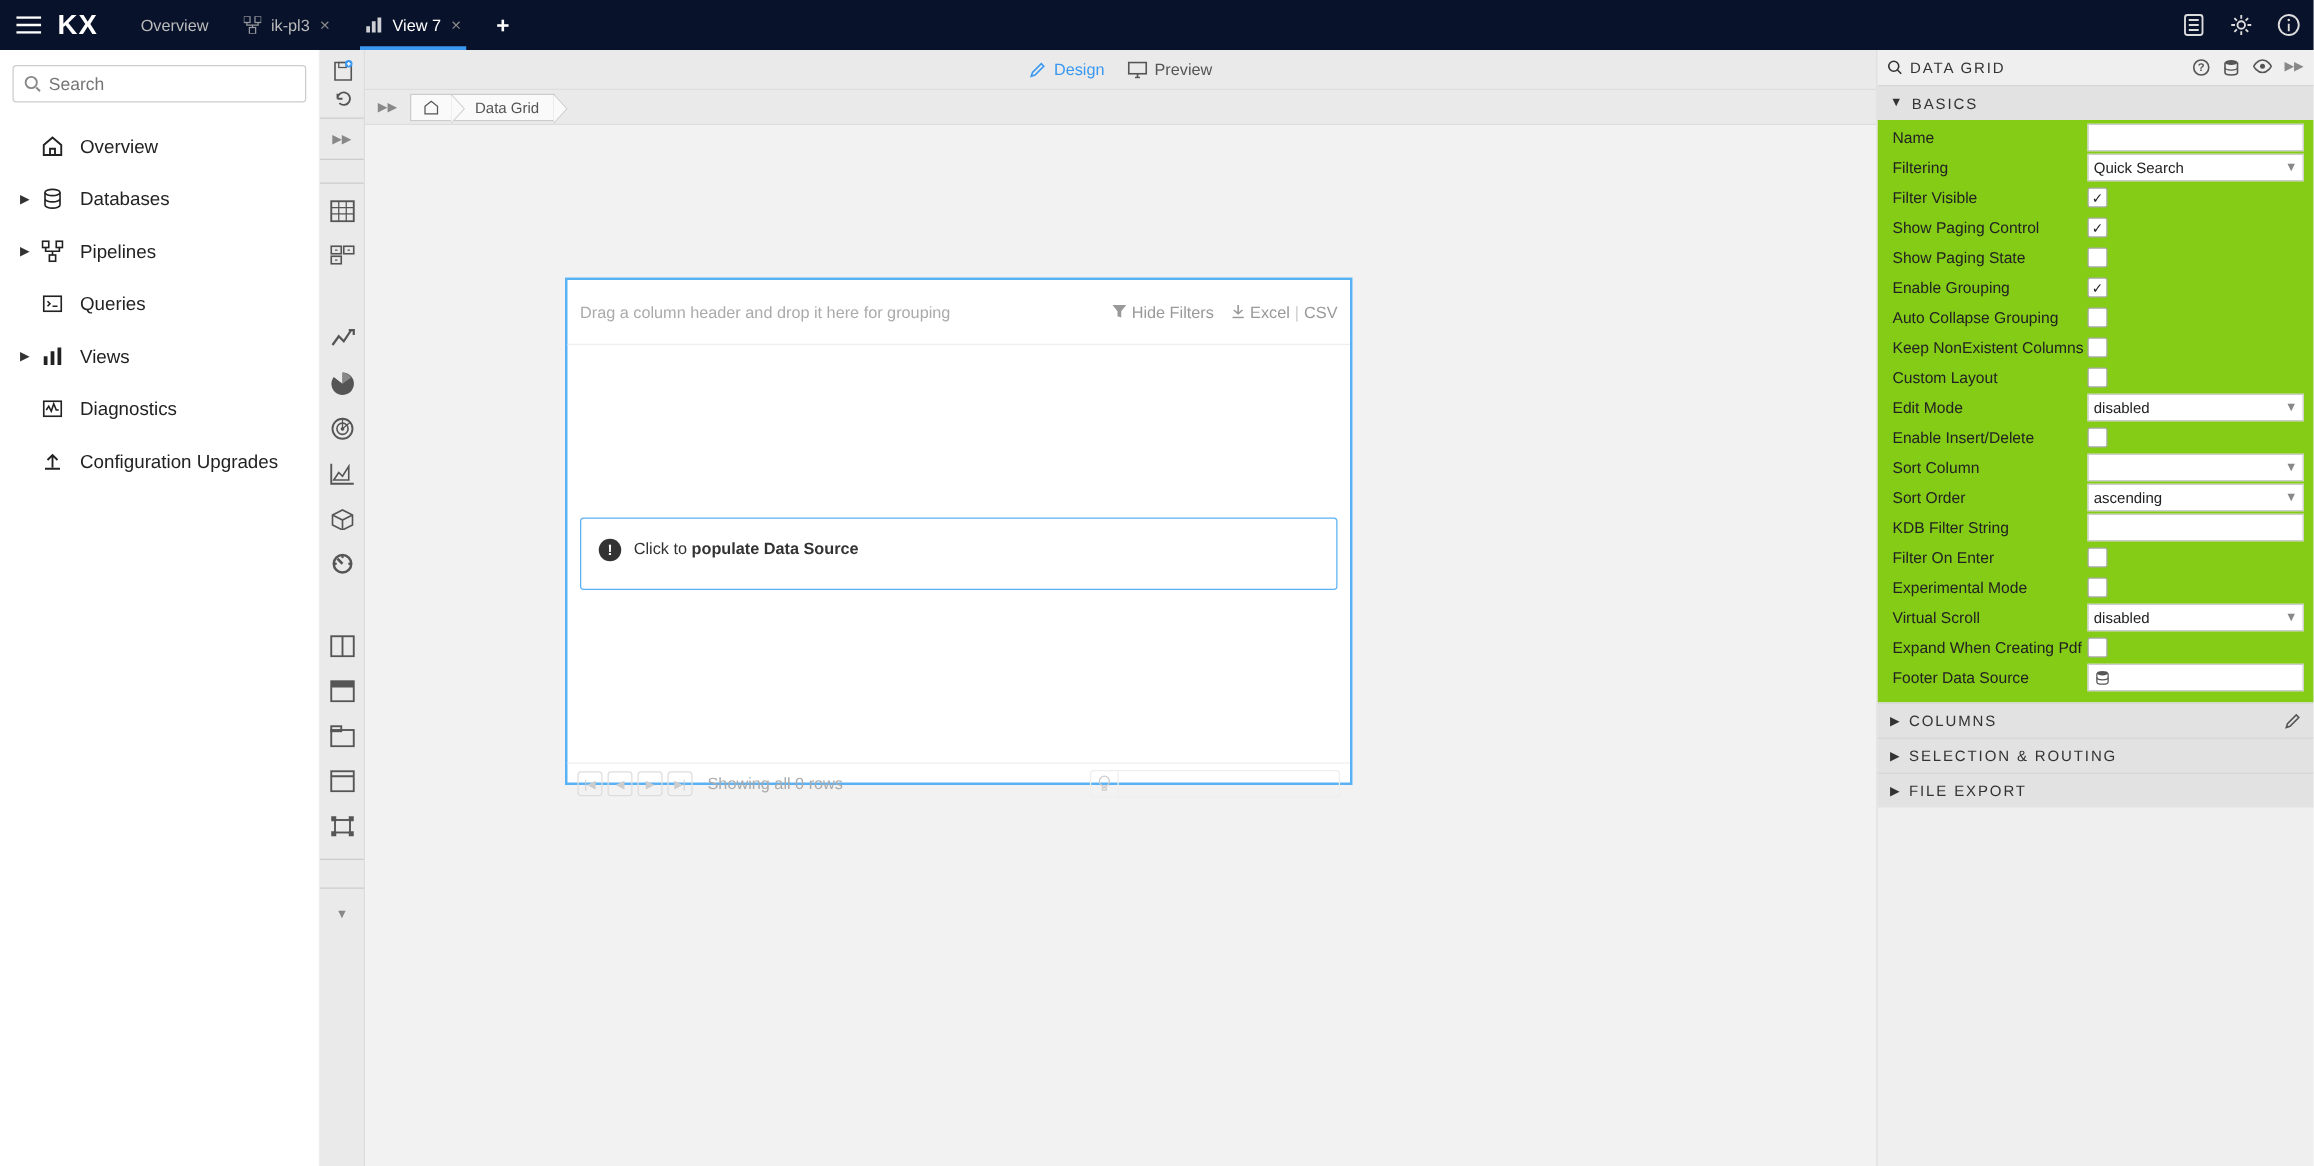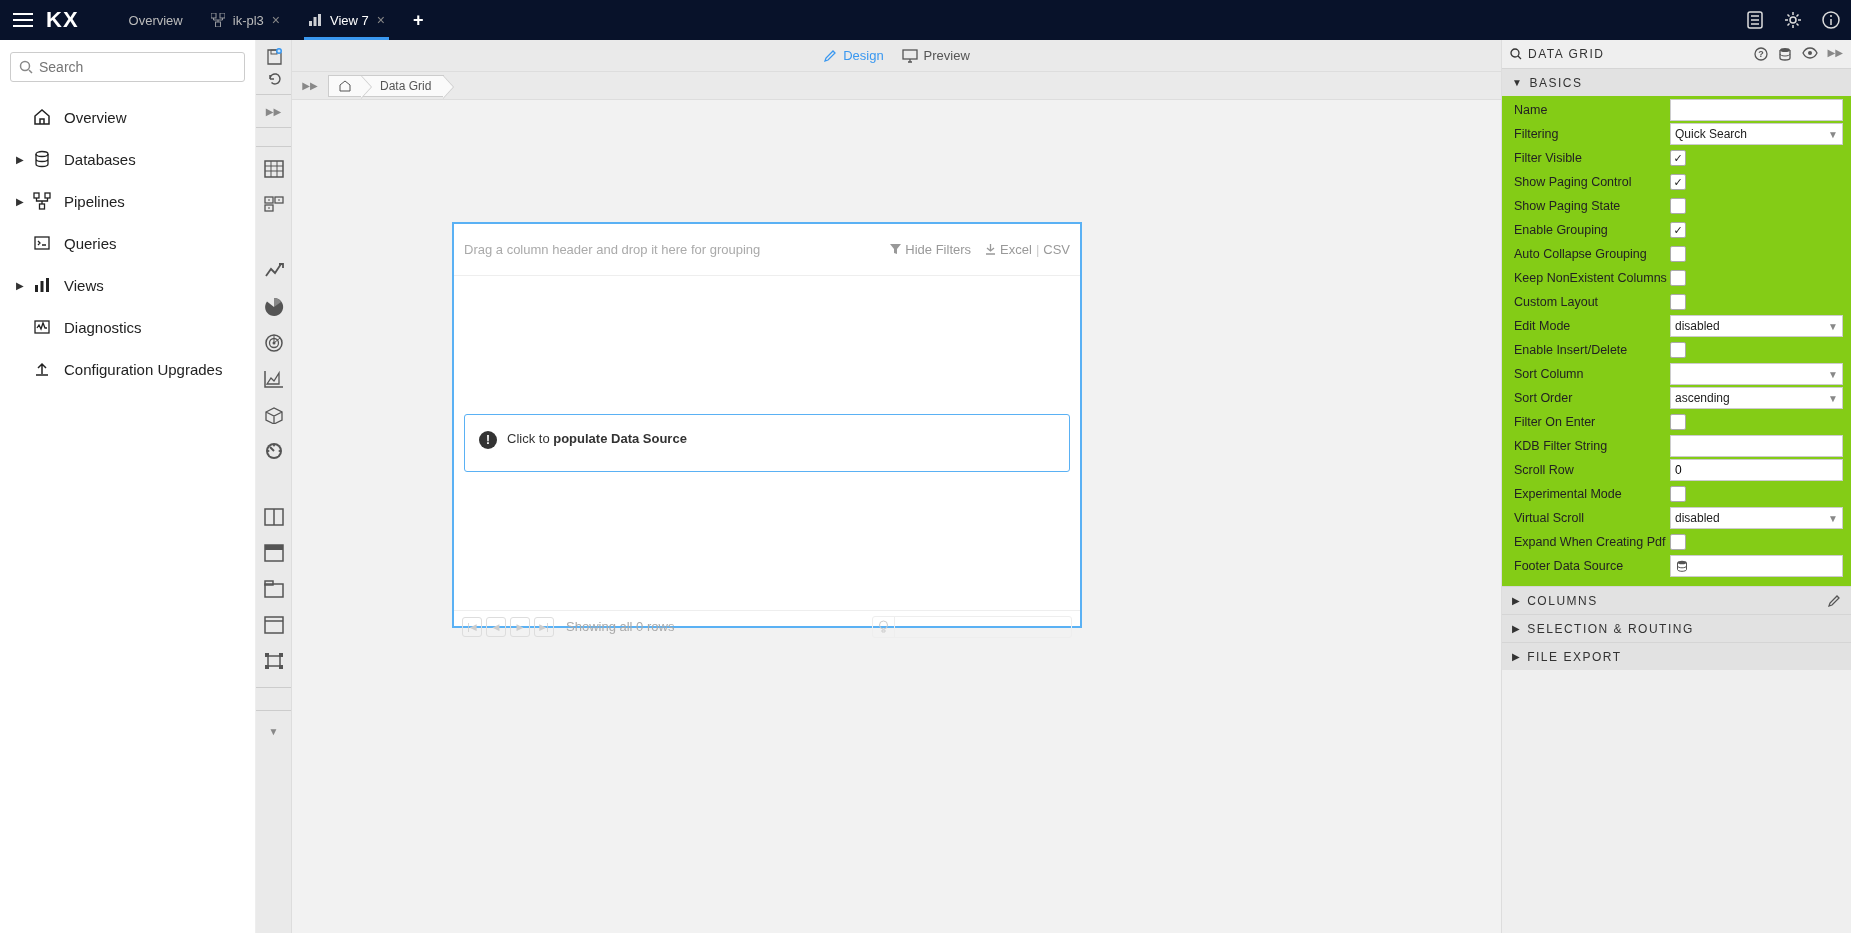--- a/index.html
+++ b/index.html
@@ -1,21 +1,21 @@
 <!DOCTYPE html>
 <html><head>
 <meta charset="utf-8">
 <style>
   * { box-sizing: border-box; margin: 0; padding: 0; }
   body { font-family: 'Segoe UI', Arial, sans-serif; font-size: 13px; color: #333; background: #fff; overflow: hidden; }
   
   
   .topbar { height: 40px; background: #08122a; color: #fff; display: flex; align-items: center; padding: 0 8px; }
   .topbar .hamburger { width: 30px; height: 30px; display: flex; align-items: center; justify-content: center; cursor: pointer; }
-  .topbar .logo { font-weight: 900; font-size: 22px; margin: 0 36px 0 8px; letter-spacing: 1px; font-family: Arial, sans-serif;}
+  .topbar .logo { font-weight: 900; font-size: 22px; margin: 0 20px 0 8px; letter-spacing: 1px; font-family: Arial, sans-serif;}
   .topbar .tab { display: flex; align-items: center; height: 40px; padding: 0 14px; color: #bbb; cursor: pointer; position: relative; }
   .topbar .tab.active { color: #fff; }
   .topbar .tab.active::after { content:""; position:absolute; bottom:0; left:10px; right:10px; height:3px; background:#3a98f0; }
   .topbar .tab .close { margin-left: 8px; color: #888; font-size: 14px; }
   .topbar .tab .ticon { margin-right: 8px; opacity: 0.8; }
   .topbar .plus { padding: 0 14px; cursor: pointer; color: #fff; font-size: 18px; font-weight: bold;}
   .topbar .right { margin-left: auto; display: flex; gap: 14px; align-items: center; }
   .topbar .right .ibtn { width: 24px; height: 24px; display:flex; align-items:center; justify-content:center; cursor:pointer; color:#ddd; }
   
   
@@ -563,32 +563,28 @@
       <div class="prop-row">
           <div class="plabel">Sort Order</div>
           <div class="pval">
             <div class="select">
               <span>ascending</span>
               <span class="arr">▼</span>
             </div>
           </div>
         </div>
       <div class="prop-row">
-          <div class="plabel">Filter On Enter</div>
-          <div class="pval">
-            <div class="checkbox"></div>
-          </div>
-        </div>
-      <div class="prop-row">
           <div class="plabel">KDB Filter String</div>
           <div class="pval"><input type="text" value="" style=""></div>
         </div>
       <div class="prop-row">
-          <div class="plabel">Scroll Row</div>
-          <div class="pval"><input type="text" value="0" style=""></div>
+          <div class="plabel">Filter On Enter</div>
+          <div class="pval">
+            <div class="checkbox"></div>
+          </div>
         </div>
       <div class="prop-row">
           <div class="plabel">Experimental Mode</div>
           <div class="pval">
             <div class="checkbox"></div>
           </div>
         </div>
       <div class="prop-row">
           <div class="plabel">Virtual Scroll</div>
           <div class="pval">

